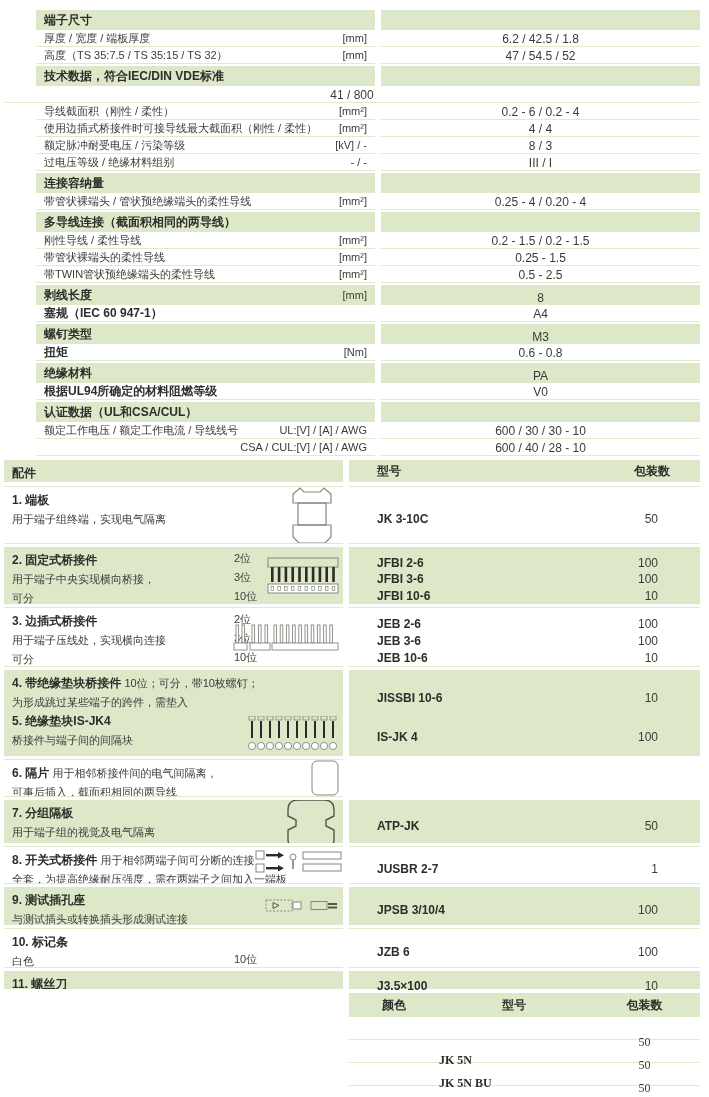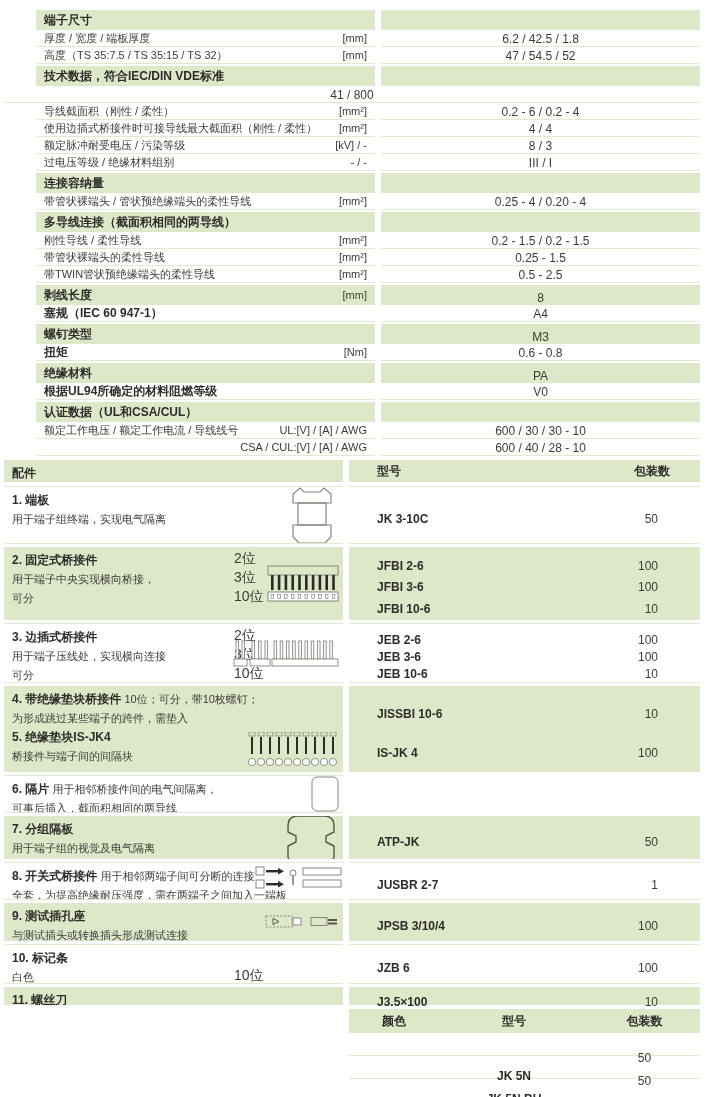--- a/index.html
+++ b/index.html
@@ -42,37 +42,37 @@
   .acc-row.white .acc-left,.acc-row.white .acc-right{border-top:1px solid var(--hairline);border-bottom:1px solid var(--hairline);}
   .acc-left{flex:0 0 339px;position:relative;padding:3px 0 0 8px;box-sizing:border-box;overflow:hidden;}
   .acc-right{flex:1;display:flex;flex-direction:column;justify-content:space-around;
     padding:8px 42px 0 28px;box-sizing:border-box;}
   .model-line{display:flex;justify-content:space-between;align-items:center;}
   .model{font-weight:bold;font-size:12px;color:var(--black);}
   .qty{font-size:12px;}
   .acc-line{position:relative;line-height:17px;white-space:nowrap;}
   .acc-title{font-weight:bold;font-size:12px;color:var(--black);}
   .acc-desc{font-size:11px;}
-  .acc-size{position:absolute;left:222px;top:0;font-size:14px;}
+  .acc-size{position:absolute;left:222px;top:0;font-size:11px;}
   .acc-icon{position:absolute;right:4px;top:50%;transform:translateY(-50%);line-height:0;}
   .acc-icon.iv-bottom{top:auto;bottom:4px;transform:none;}
   .acc-icon.iv-top{top:3px;transform:none;right:0;}
   .acc-icon svg{display:block;}
 
   
-  .color-table{display:flex;gap:6px;margin-top:4px;}
+  .color-table{display:flex;gap:6px;margin-top:4px;font-family:Liberation Serif, serif;}
   .ct-spacer{flex:0 0 339px;}
   .ct-main{flex:1;}
   .ct-header{display:grid;grid-template-columns:90px 150px 1fr;height:24px;background:var(--green);
     align-items:center;font-weight:bold;font-size:12px;color:var(--black);}
   .ct-header span{text-align:center;}
   .ct-row{display:grid;grid-template-columns:90px 150px 1fr;height:22px;align-items:center;
     border-bottom:1px solid var(--hairline);}
   .ct-row .dot{width:13px;height:13px;border-radius:50%;margin:0 auto;}
-  .ct-row .model{text-align:center;margin-top:36px;}
+  .ct-row .model{margin-top:36px;}
   .ct-row .qty{text-align:center;}
 </style>
 </head>
 <body>
 
 <div class="wrap">
   <section id="spec-table">
       <div class="spec-row h">
         <div class="sl">
           <span class="lab">端子尺寸</span>
@@ -312,21 +312,21 @@
     </svg>
   </span>
         </div>
         <div class="acc-right">
           <div class="model-line">
             <span class="model">JK 3-10C</span>
             <span class="qty">50</span>
           </div>
         </div>
       </div>
-      <div class="acc-row green" style="height: 73px;">
+      <div class="acc-row green" style="height: 57px;">
         <div class="acc-left">
           <div class="acc-line"><span class="acc-title">2. 固定式桥接件</span><span class="acc-size">2位</span></div>
           <div class="acc-line"><span class="acc-desc">用于端子中央实现横向桥接，</span><span class="acc-size">3位</span></div>
           <div class="acc-line"><span class="acc-desc">可分</span><span class="acc-size">10位</span></div>
           <span class="acc-icon iv-center">
     <svg width="72" height="38" viewBox="0 0 72 38">
       <rect x="1" y="1" width="70" height="9" fill="url(#dotp)" stroke="#86867f"></rect>
       <g fill="#2b2b28">
         <rect x="4" y="10" width="2.6" height="15"></rect>
                 <rect x="10.8" y="10" width="2.6" height="15"></rect>

